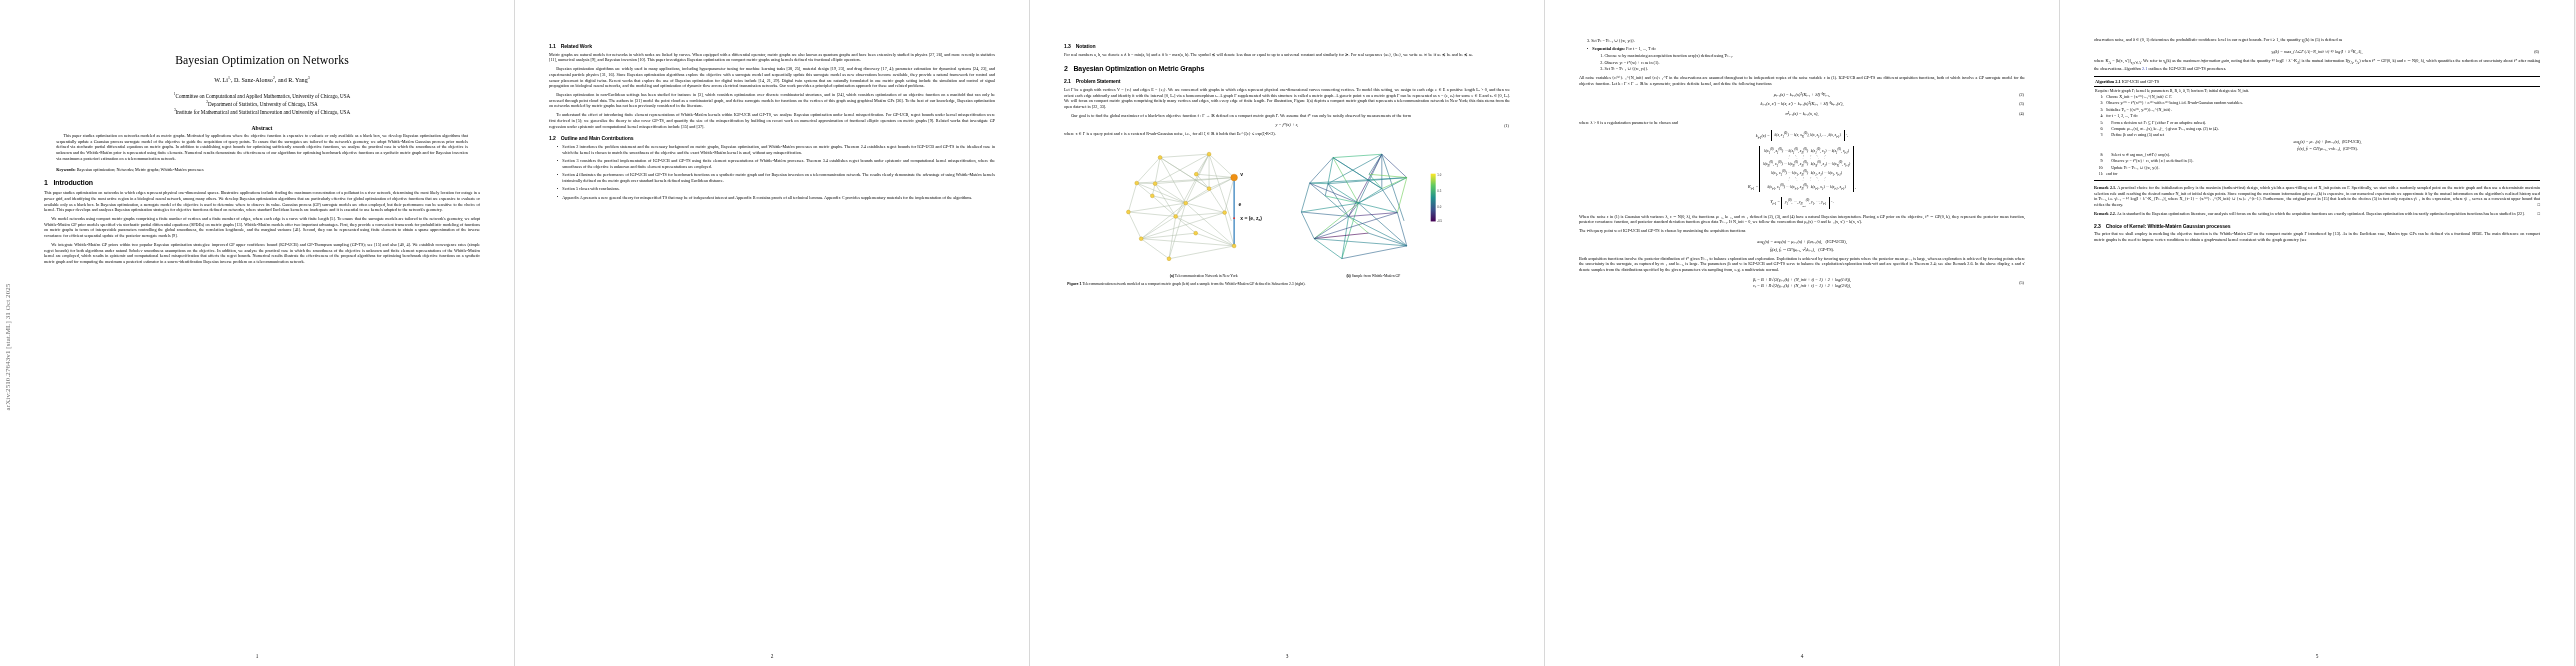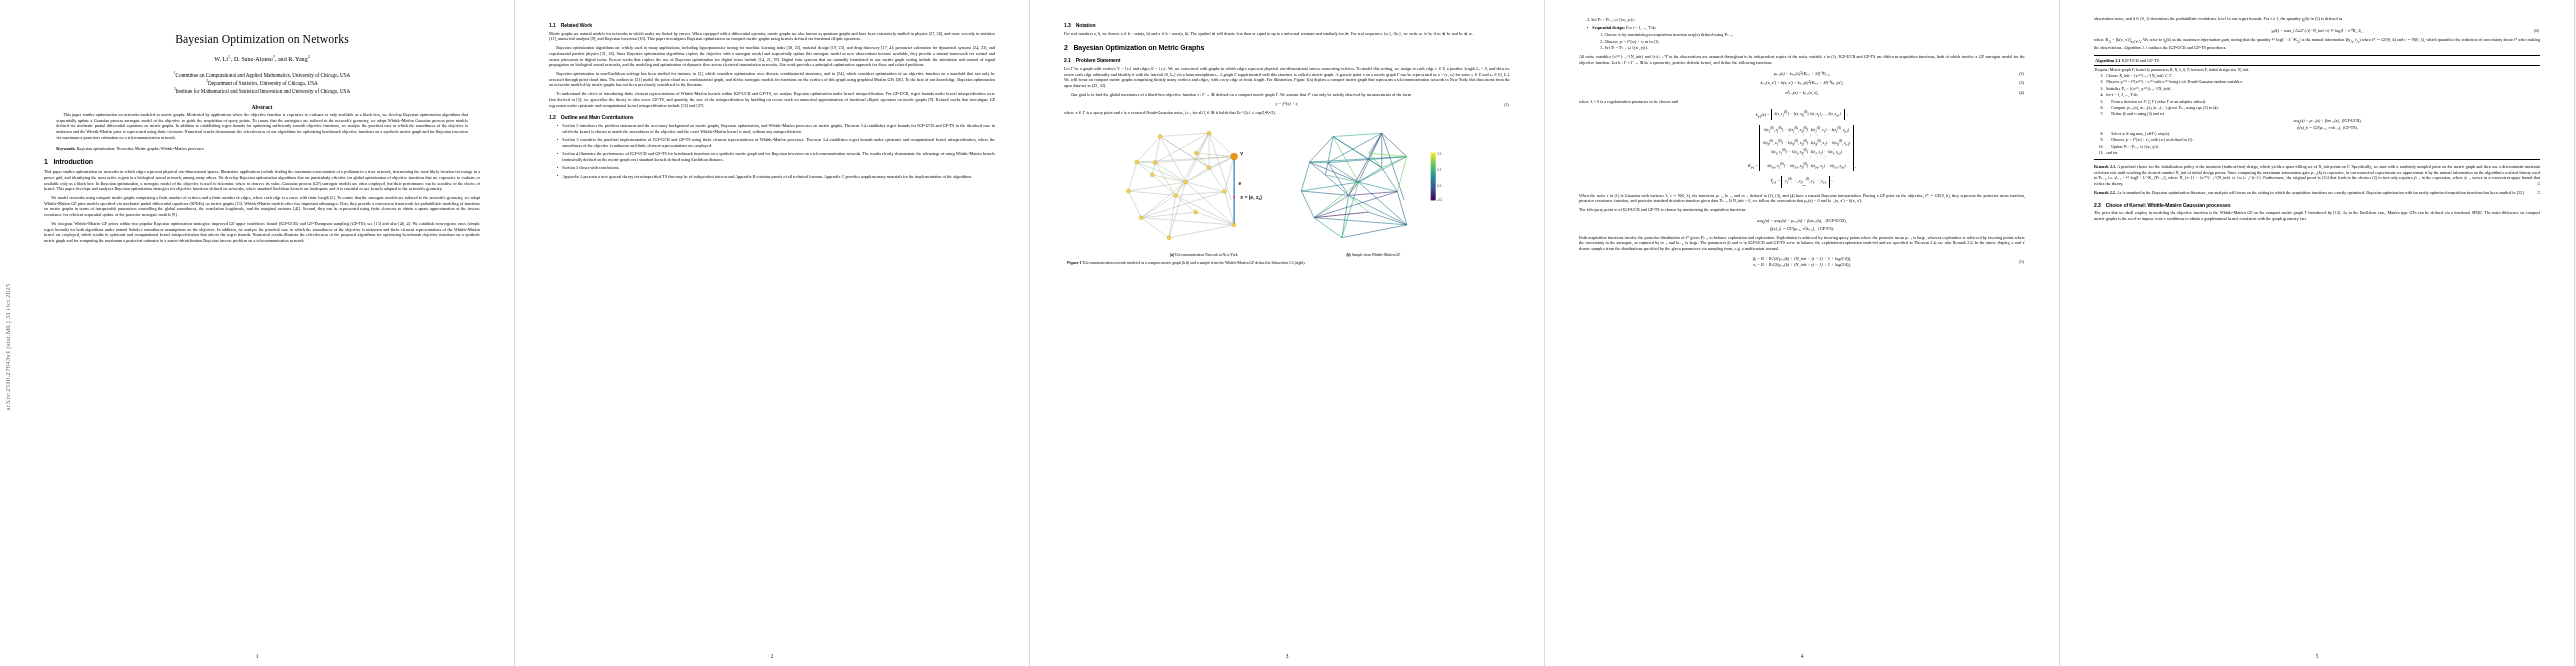--- a/index.html
+++ b/index.html
@@ -21,21 +21,21 @@
     display: flex;
     align-items: flex-start;
     gap: 0px;
   }
   .page {
     position: relative;
     width: 515px;
     height: 667px;
     background: #ffffff;
     box-sizing: border-box;
-    padding: 8px 34px 22px 34px;
+    padding: 29px 34px 22px 34px;
     overflow: hidden;
     flex: 0 0 515px;
     border-right: 0.6px solid #d8d8d8;
   }
   .page-num {
     position: absolute;
     bottom: 7.8px;
     left: 0;
     width: 100%;
     text-align: center;

